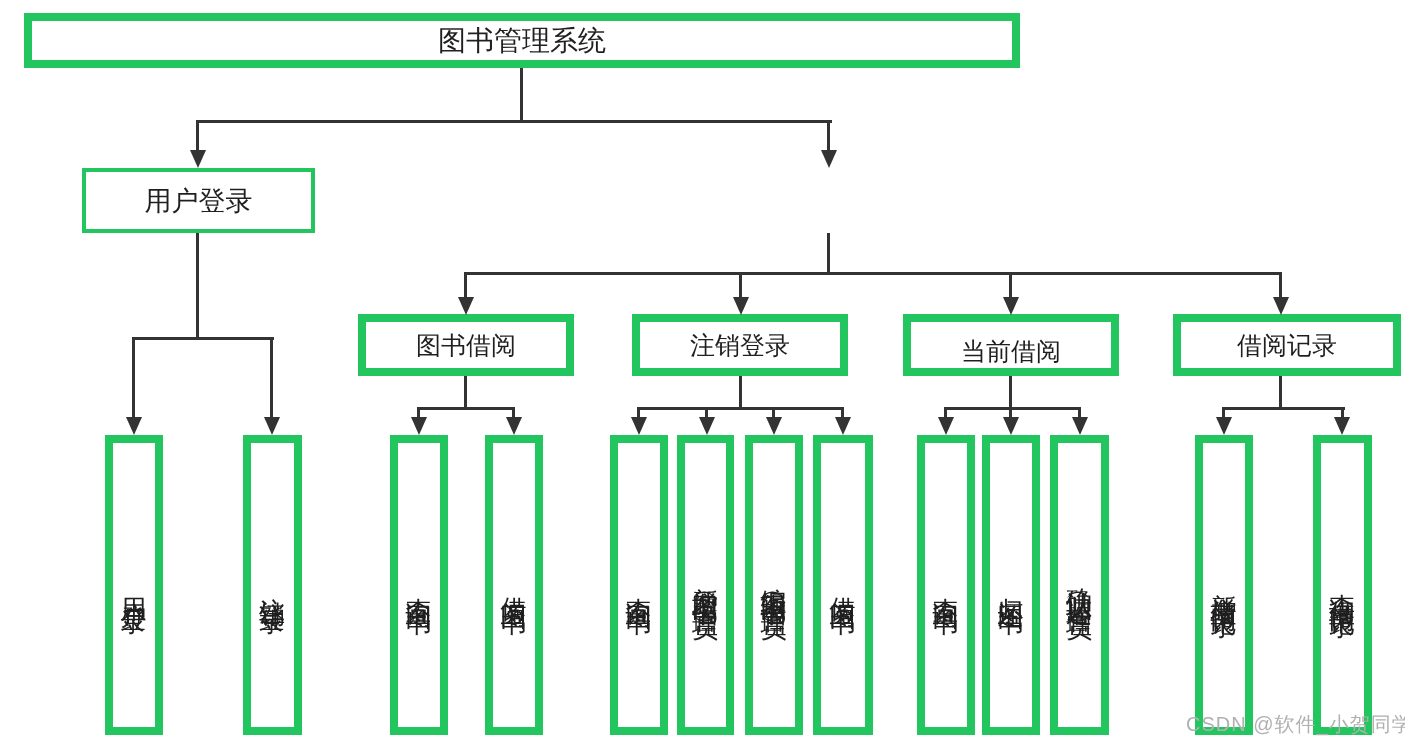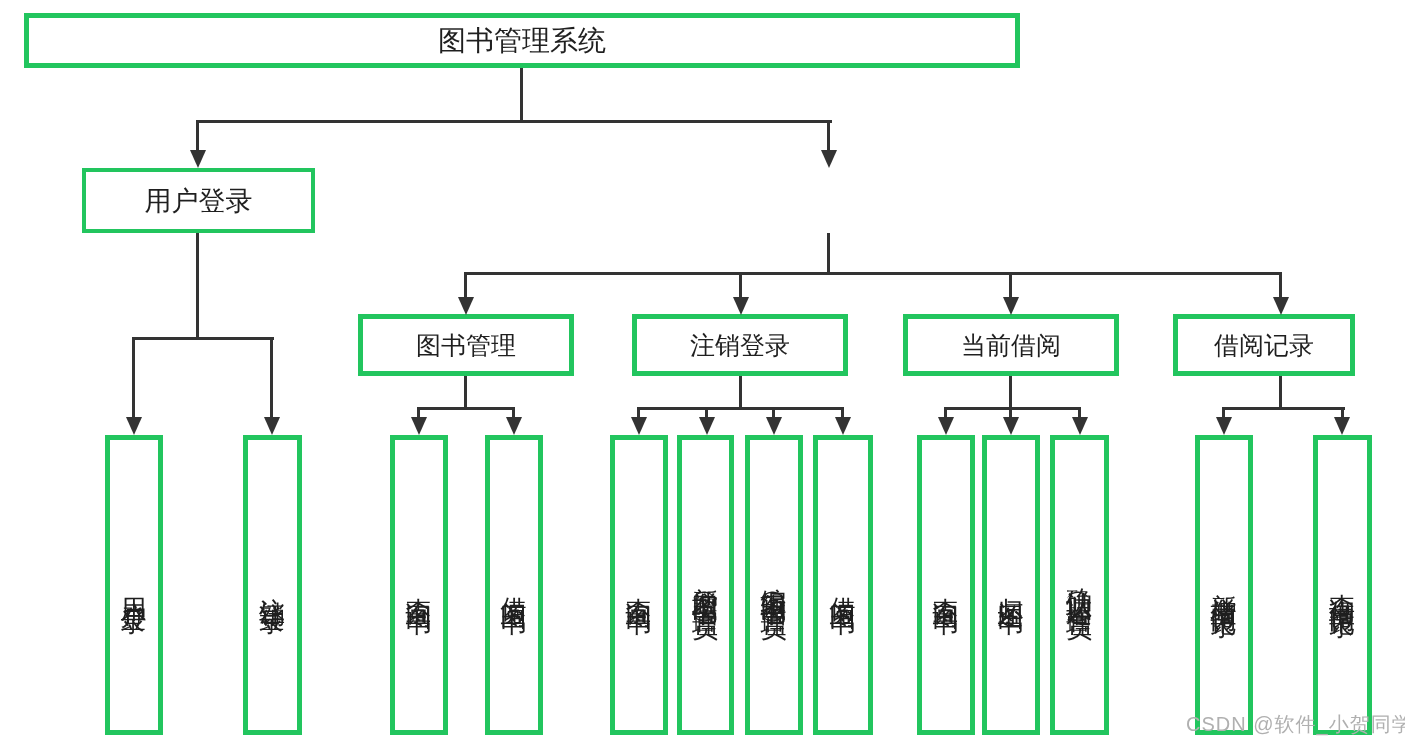--- a/index.html
+++ b/index.html
@@ -8,21 +8,21 @@
     width: 1405px;
     height: 747px;
     background: #ffffff;
     font-family: "Liberation Sans", sans-serif;
     overflow: hidden;
     color: #1f1f1f;
   }
   .node {
     position: absolute;
     box-sizing: border-box;
-    border: 5px solid #22c55e;
+    border: 8px solid #22c55e;
     background: #ffffff;
     display: flex;
     align-items: center;
     justify-content: center;
     text-align: center;
     color: #1f1f1f;
   }
   .root-node  { font-size: 28px; }
   .l2-node    { font-size: 27px; border-width: 4px; }
   .l3-node    { font-size: 25px; }
@@ -62,32 +62,32 @@
   <div class="node root-node" style="left:24px; top:13px; width:996px; height:55px;">
     <span>图书管理系统</span>
   </div>
 
   <div class="node l2-node" style="left:82px; top:168px; width:233px; height:65px;">
     <span>用户登录</span>
   </div>
 
 
   <div class="node l3-node" style="left:358px; top:314px; width:216px; height:62px;">
-    <span>图书管理</span>
+    <span>图书借阅</span>
   </div>
 
   <div class="node l3-node" style="left:632px; top:314px; width:216px; height:62px;">
     <span>注销登录</span>
   </div>
 
-  <div class="node l3-node" style="left:903px; top:314px; width:216px; height:62px;">
+  <div class="node l3-node" style="left:903px; top:314px; width:216px; height:62px;align-items:flex-end;">
     <span>当前借阅</span>
   </div>
 
-  <div class="node l3-node" style="left:1173px; top:314px; width:182px; height:62px;">
+  <div class="node l3-node" style="left:1173px; top:314px; width:228px; height:62px;">
     <span>借阅记录</span>
   </div>
 
   <div class="node leaf-node" style="left:105px; top:435px; width:58px; height:300px;">
     <span class="vtext">用户登录</span>
   </div>
 
   <div class="node leaf-node" style="left:243px; top:435px; width:59px; height:300px;">
     <span class="vtext">注销登录</span>
   </div>

